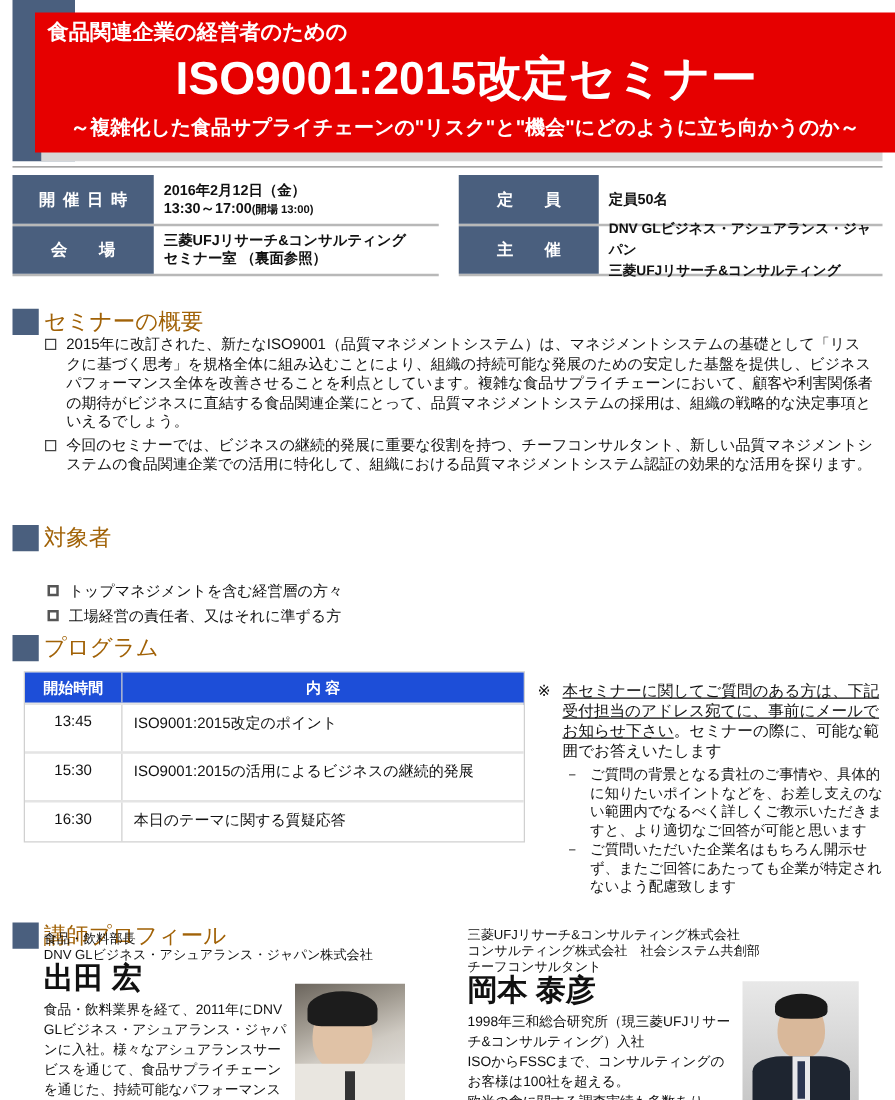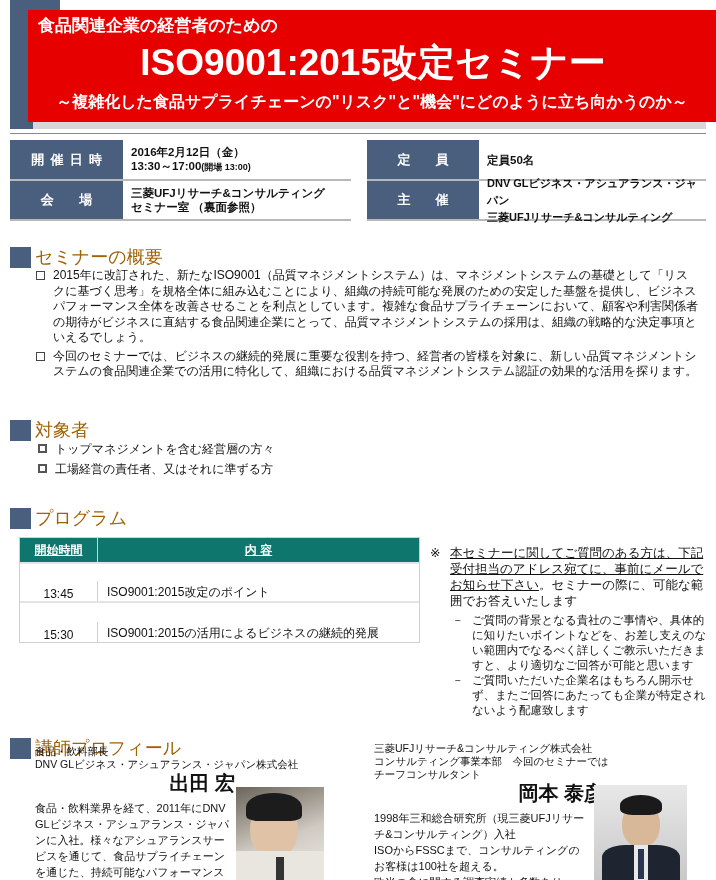--- a/index.html
+++ b/index.html
@@ -36,40 +36,40 @@
 
   .bullets { position: absolute; left: 36px; font-size: 12px; line-height: 15.5px; }
   .bullets .item { display: flex; margin-bottom: 3px; }
   .bullets .box { flex: 0 0 auto; width: 9px; height: 9px; border: 1px solid #444; margin: 3px 8px 0 0; }
   .bullets .box.bold { border-width: 2px; border-color: #555; }
 
   
   .prog { position: absolute; left: 19px; top: 537px; width: 401px; border: 1px solid #d0d0d0; font-size: 12px; }
   .prog .prow { display: flex; border-bottom: 2px solid #e4e4e4; }
   .prog .prow:last-child { border-bottom: none; }
-  .prog .phead { background: #0f766e; color: #fff; font-weight: bold; height: 26px; text-decoration: underline; }
+  .prog .phead { background: #1d4ed8; color: #fff; font-weight: bold; height: 26px; }
   .prog .c1 { width: 78px; border-right: 1px solid #d0d0d0; text-align: center; }
   .prog .c2 { flex: 1; padding-left: 9px; }
   .prog .phead .c1, .prog .phead .c2 { display: flex; align-items: center; justify-content: center; padding-left: 0; }
-  .prog .body-row { height: 39px; padding-top: 6px; align-items: flex-end; }
+  .prog .body-row { height: 39px; padding-top: 6px; }
   .prog .body-row.last { height: 31px; }
   .prog .body-row .c1, .prog .body-row .c2 { padding-top: 6px; }
 
   
   .note { position: absolute; left: 430px; top: 545px; width: 280px; font-size: 12.5px; line-height: 16px; }
   .note .mark { position: absolute; left: 0; top: 0; }
   .note .main { margin-left: 20px; }
   .note .main u { text-decoration: underline; }
   .note .subs { margin-top: 4px; font-size: 11.5px; line-height: 15px; }
   .note .sub { display: flex; margin-left: 22px; }
   .note .sub .dash { flex: 0 0 20px; }
 
   
   .prof { position: absolute; font-size: 10.5px; line-height: 13px; }
-  .prof .name { font-size: 20px; font-weight: bold; line-height: 22px; margin: 1px 0 6px; text-align: right; }
+  .prof .name { font-size: 24px; font-weight: bold; line-height: 22px; margin: 1px 0 6px; }
   .prof .bio { font-size: 11px; line-height: 16px; }
   .photo { position: absolute; overflow: hidden; }
   .photo1 { left: 236px; top: 787px; width: 88px; height: 93px; background: linear-gradient(160deg, #6b655d 0%, #a09a90 30%, #cfcac2 55%, #ecebea 100%); }
   .photo2 { left: 594px; top: 785px; width: 93px; height: 95px; background: linear-gradient(180deg, #e8e8e8 0%, #c8c8c8 100%); }
   .head-shape { position: absolute; border-radius: 50% 50% 45% 45%; }
 </style>
 </head>
 <body>
 
 <div class="banner-strip"></div>
@@ -132,29 +132,29 @@
   <div class="sq"></div>
   <div class="txt">セミナーの概要</div>
 </div>
 <div class="bullets" style="top:268px; width:664px;">
   <div class="item">
     <div class="box"></div>
     <div>2015年に改訂された、新たなISO9001（品質マネジメントシステム）は、マネジメントシステムの基礎として「リスクに基づく思考」を規格全体に組み込むことにより、組織の持続可能な発展のための安定した基盤を提供し、ビジネスパフォーマンス全体を改善させることを利点としています。複雑な食品サプライチェーンにおいて、顧客や利害関係者の期待がビジネスに直結する食品関連企業にとって、品質マネジメントシステムの採用は、組織の戦略的な決定事項といえるでしょう。</div>
   </div>
   <div class="item">
     <div class="box"></div>
-    <div>今回のセミナーでは、ビジネスの継続的発展に重要な役割を持つ、経営者の皆様を対象に、新しい品質マネジメントシステムの食品関連企業での活用に特化して、組織における品質マネジメントシステム認証の効果的な活用を探ります。</div>
+    <div>今回のセミナーでは、ビジネスの継続的発展に重要な役割を持つ、チーフコンサルタント、新しい品質マネジメントシステムの食品関連企業での活用に特化して、組織における品質マネジメントシステム認証の効果的な活用を探ります。</div>
   </div>
 </div>
 
 <div class="sec-head" style="top:418px;">
   <div class="sq"></div>
   <div class="txt">対象者</div>
 </div>
-<div class="bullets" style="top:441px; left:38px; width:400px; line-height:17px;">
+<div class="bullets" style="top:465px; left:38px; width:400px; line-height:17px;">
   <div class="item">
     <div class="box bold"></div>
     <div>トップマネジメントを含む経営層の方々</div>
   </div>
   <div class="item">
     <div class="box bold"></div>
     <div>工場経営の責任者、又はそれに準ずる方</div>
   </div>
 </div>
 
@@ -164,23 +164,27 @@
 </div>
 <div class="prog">
   <div class="prow phead">
     <div class="c1">開始時間</div>
     <div class="c2">内 容</div>
   </div>
   <div class="prow body-row" style="padding-top:0;">
     <div class="c1">13:45</div>
     <div class="c2">ISO9001:2015改定のポイント</div>
   </div>
-  <div class="prow body-row" style="padding-top:18px;">
+  <div class="prow body-row" style="padding-top:0;">
     <div class="c1">15:30</div>
     <div class="c2">ISO9001:2015の活用によるビジネスの継続的発展</div>
+  </div>
+  <div class="prow body-row last" style="padding-top:0;">
+    <div class="c1">16:30</div>
+    <div class="c2">本日のテーマに関する質疑応答</div>
   </div>
 </div>
 
 <div class="note">
   <span class="mark">※</span>
   <div class="main">
     <u>本セミナーに関してご質問のある方は、下記受付担当のアドレス宛てに、事前にメールでお知らせ下さい</u><span>。セミナーの際に、可能な範囲でお答えいたします</span>
   </div>
   <div class="subs">
     <div class="sub">
@@ -207,21 +211,21 @@
 </div>
 <div class="photo photo1">
   <div class="head-shape" style="left:14px; top:14px; width:48px; height:56px; background:#e0c2a6;"></div>
   <div class="head-shape" style="left:10px; top:6px; width:56px; height:28px; background:#1c1c1c; border-radius:50% 50% 20% 20%;"></div>
   <div style="position:absolute; left:0; top:64px; width:88px; height:30px; background:#e9e6e0;"></div>
   <div style="position:absolute; left:40px; top:70px; width:8px; height:24px; background:#333;"></div>
 </div>
 
 <div class="prof" style="left:374px; top:742px; width:230px;">
   <div style="white-space:nowrap;">三菱UFJリサーチ&amp;コンサルティング株式会社</div>
-  <div style="white-space:nowrap;">コンサルティング事業本部　今回のセミナーでは</div>
+  <div style="white-space:nowrap;">コンサルティング株式会社　社会システム共創部</div>
   <div>チーフコンサルタント</div>
   <div class="name">岡本 泰彦</div>
   <div class="bio" style="width:215px;">
     <div>1998年三和総合研究所（現三菱UFJリサーチ&amp;コンサルティング）入社</div>
     <div>ISOからFSSCまで、コンサルティングのお客様は100社を超える。</div>
     <div>欧米の食に関する調査実績も多数あり。</div>
 
   </div>
 </div>
 <div class="photo photo2">

